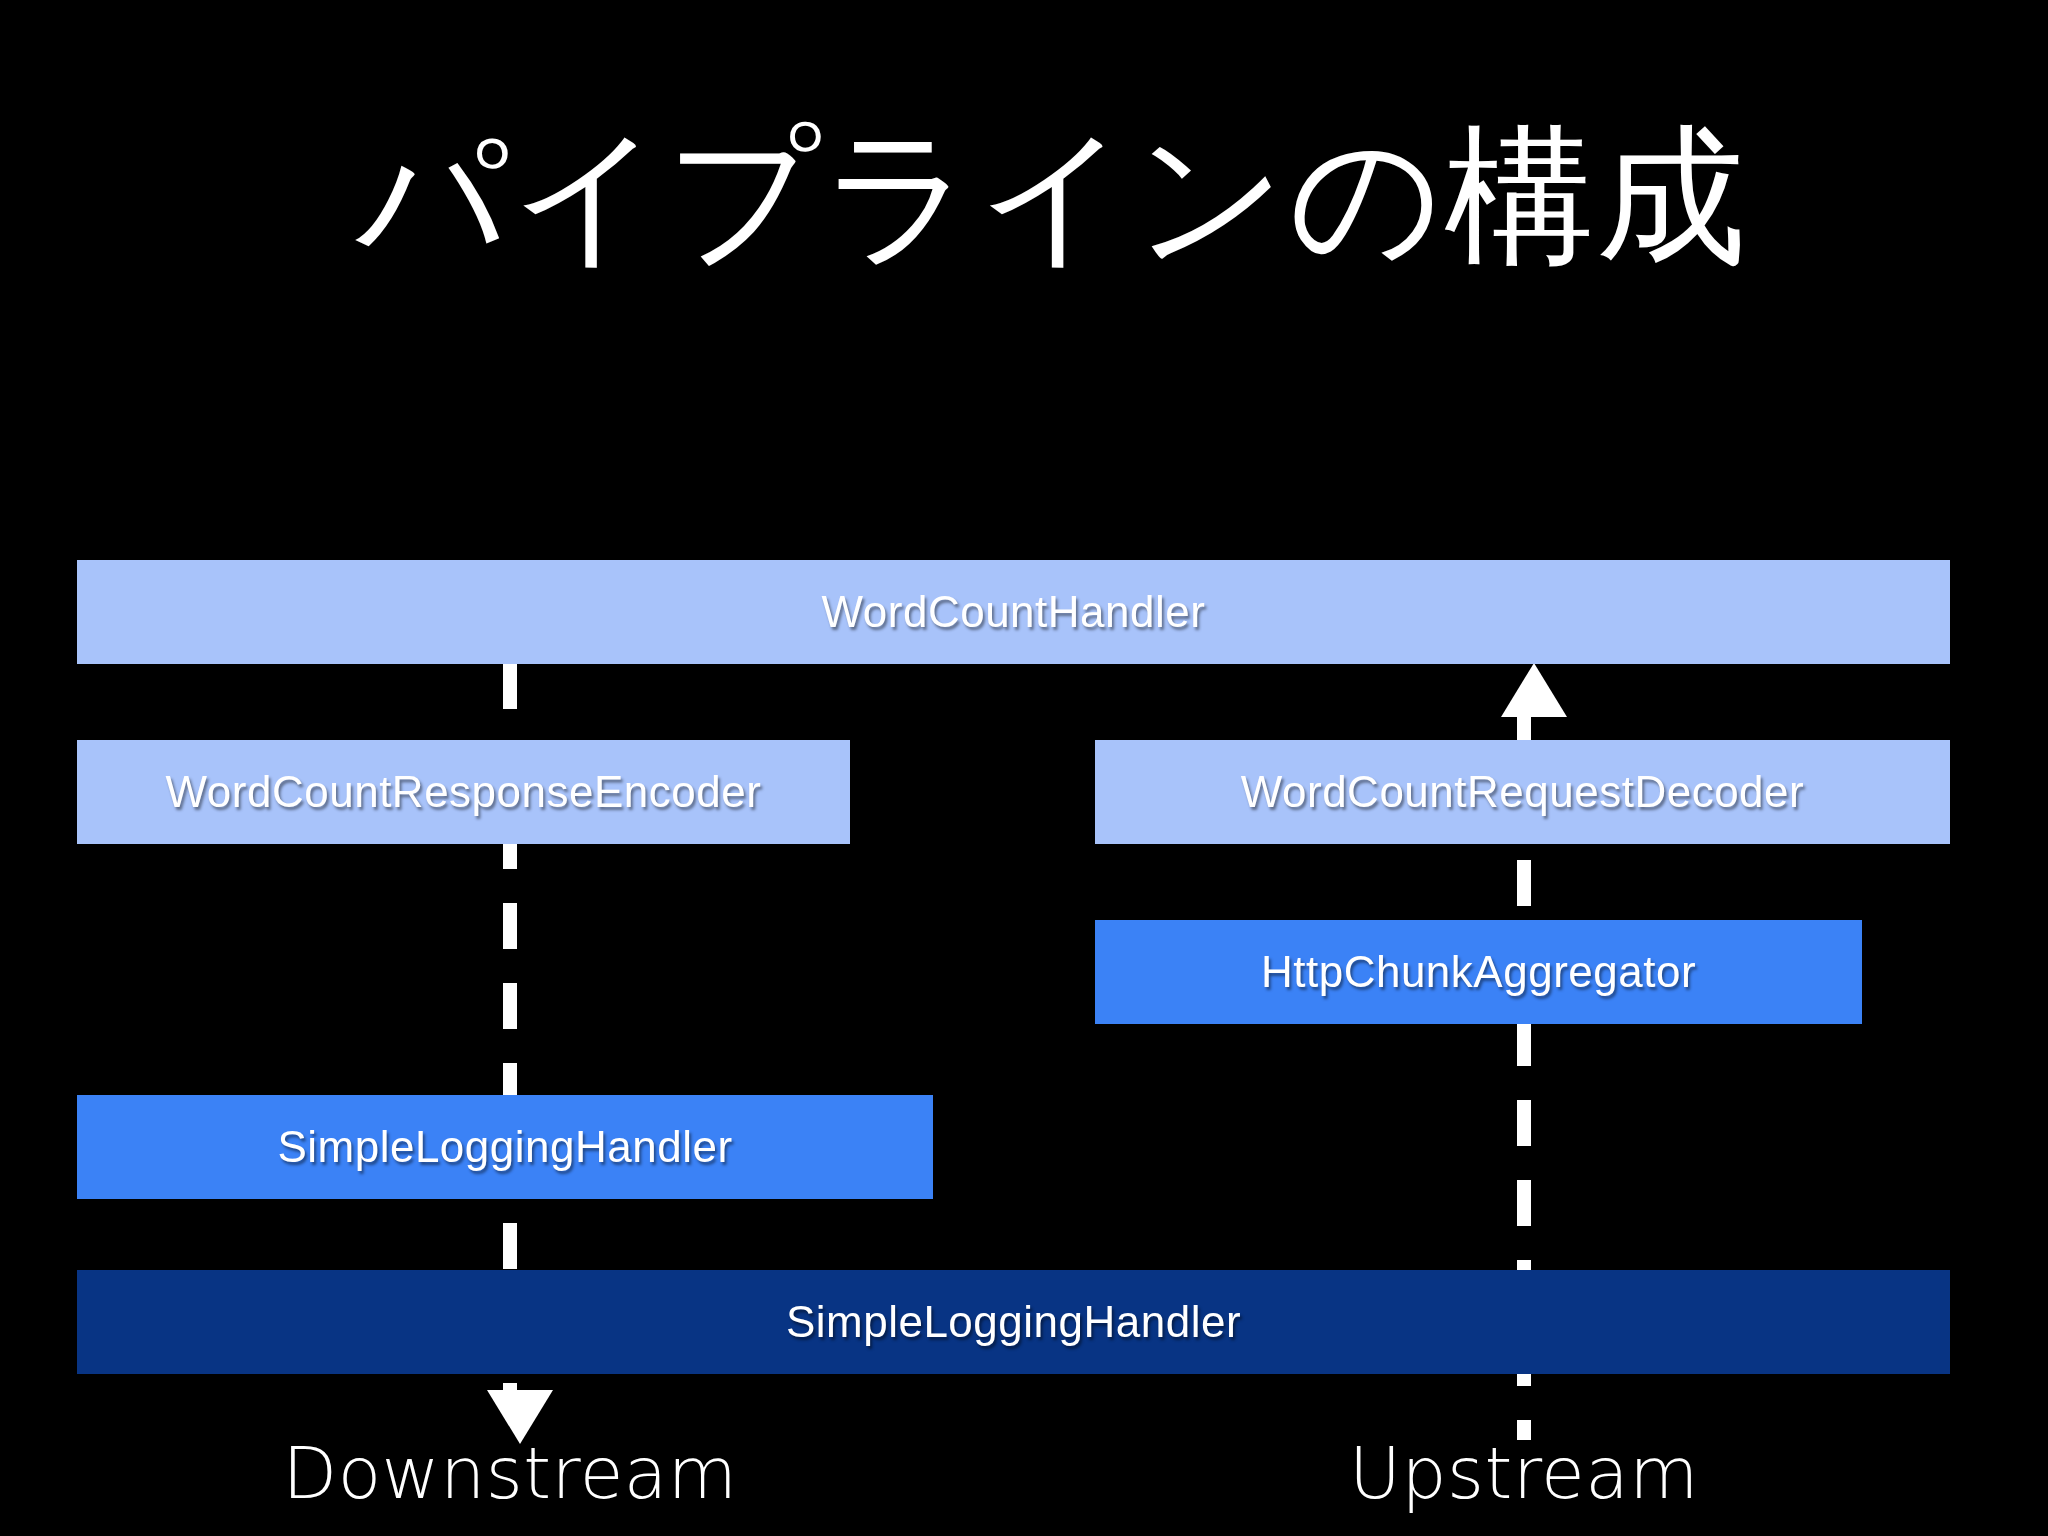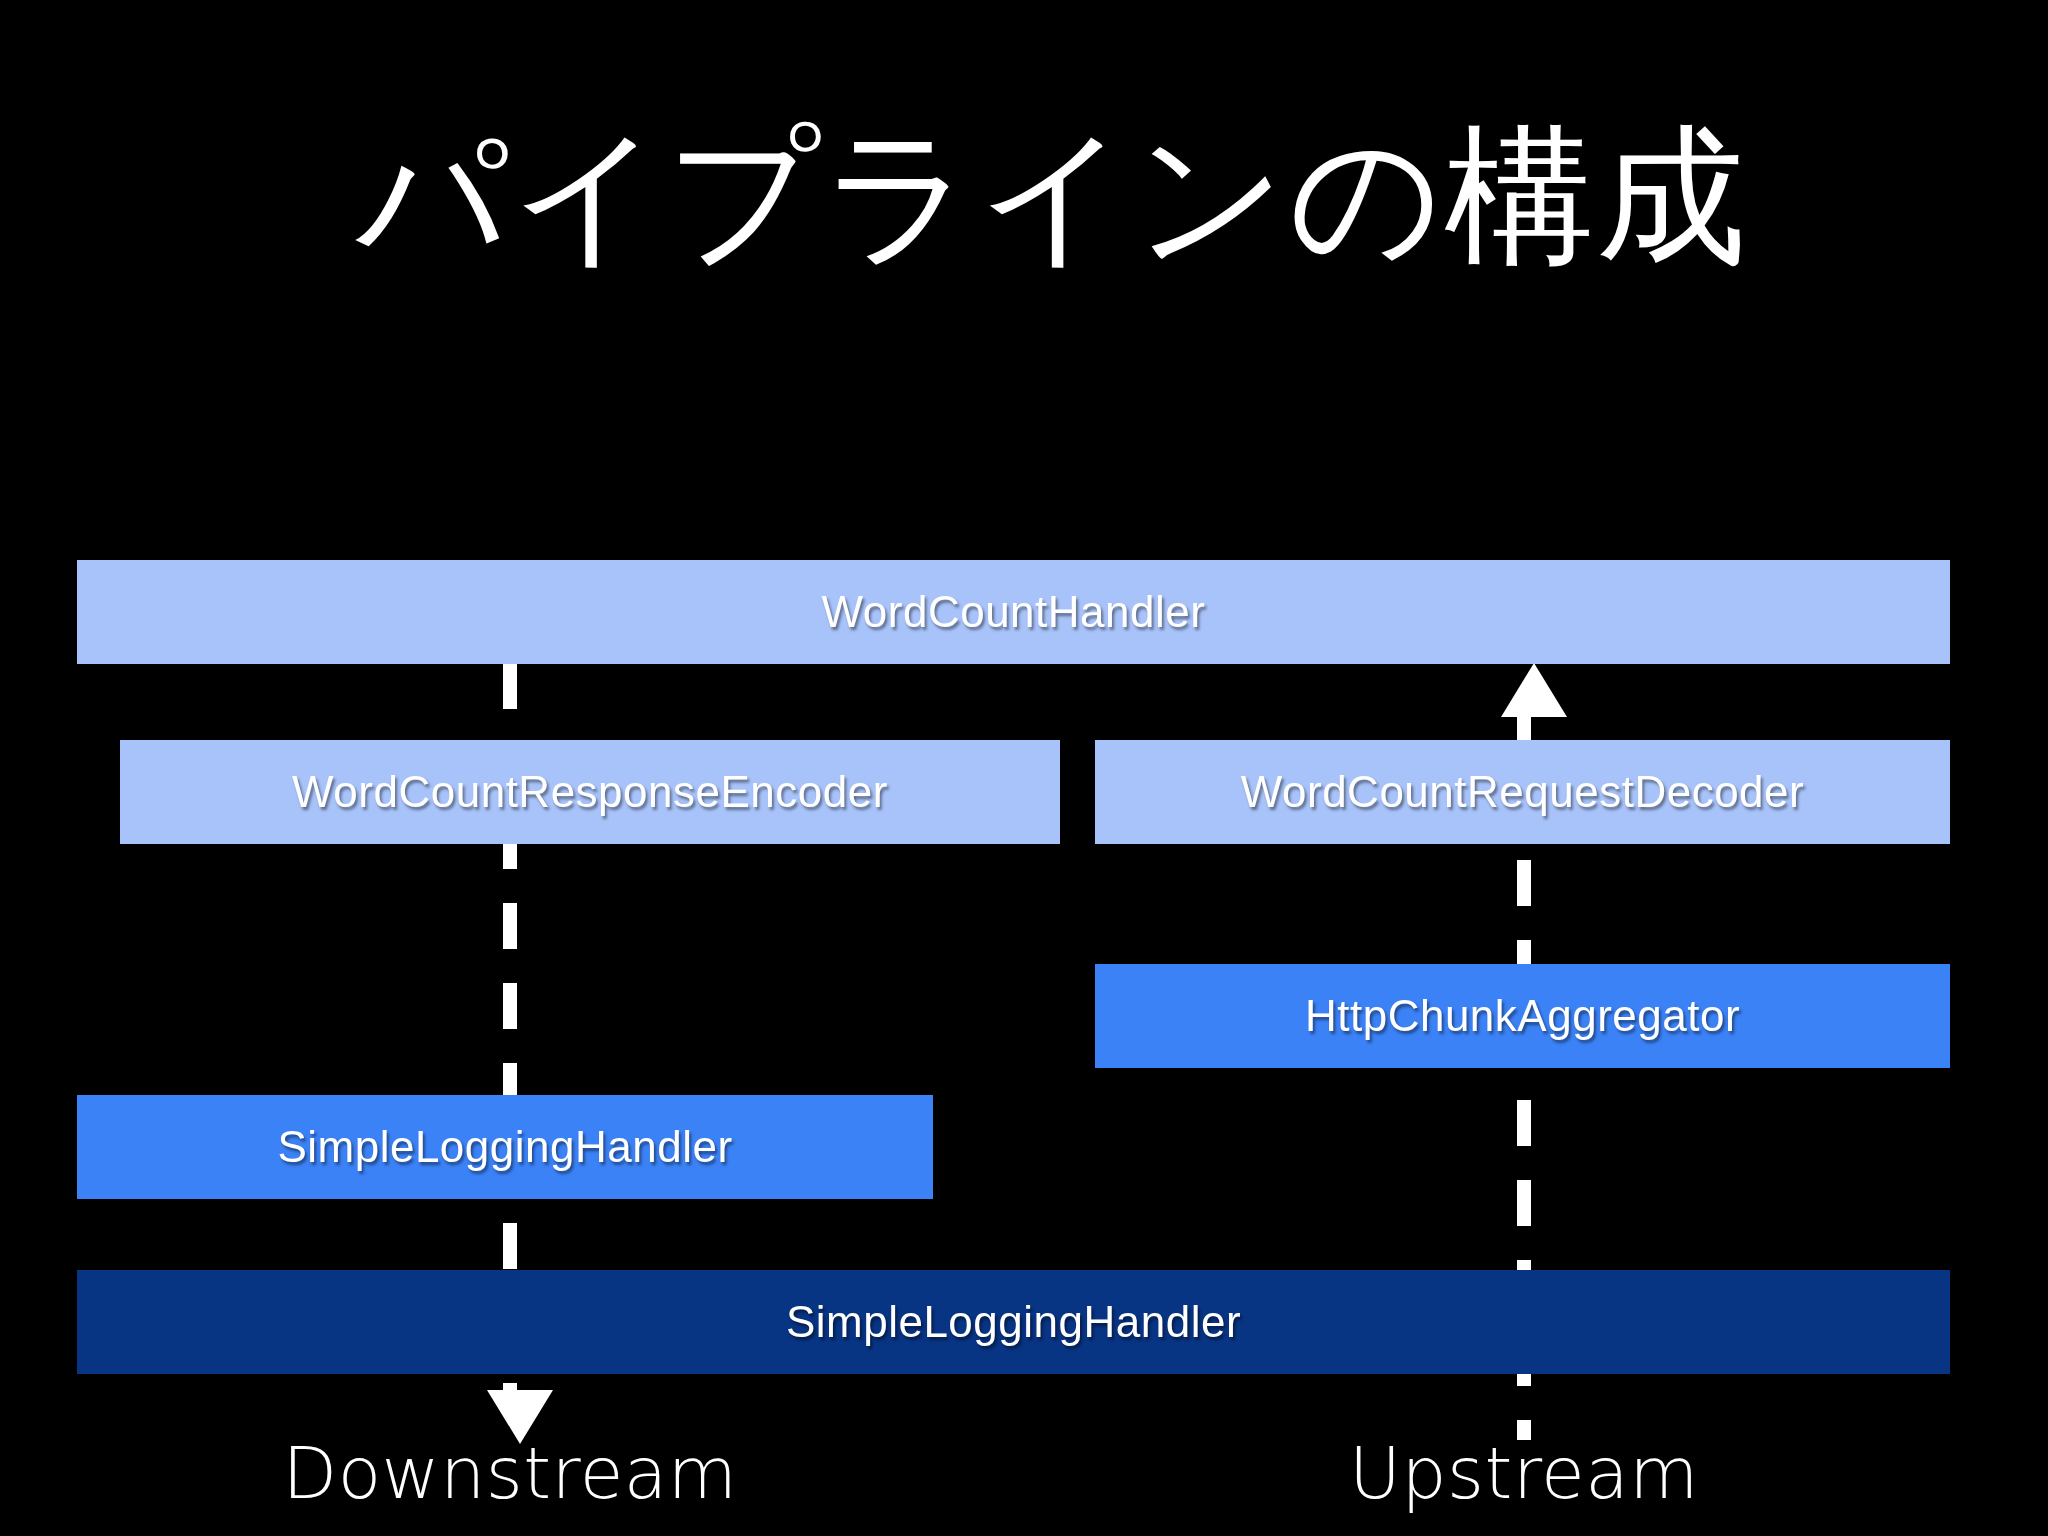--- a/index.html
+++ b/index.html
@@ -129,29 +129,29 @@
     <div class="arrow-head down" style="left:487px; top:1390px;"></div>
 
     <div class="flow-line" style="left:1517px; top:1440px; height:0px;"></div>
     <div class="flow-line" style="left:1517px; top:700px; height:740px;"></div>
     <div class="arrow-head up" style="left:1501px; top:663px;"></div>
 
     <div class="handler-bar tone-light" style="left:77px; top:560px; width:1873px;">
       <span class="bar-label">WordCountHandler</span>
     </div>
 
-    <div class="handler-bar tone-light" style="left:77px; top:740px; width:940px;margin-left:43px;">
+    <div class="handler-bar tone-light" style="left:77px; top:740px; width:773px;">
       <span class="bar-label">WordCountResponseEncoder</span>
     </div>
 
     <div class="handler-bar tone-light" style="left:1095px; top:740px; width:855px;">
       <span class="bar-label">WordCountRequestDecoder</span>
     </div>
 
-    <div class="handler-bar tone-bright" style="left:1095px; top:920px; width:855px;margin-top:44px;">
+    <div class="handler-bar tone-bright" style="left:1095px; top:920px; width:767px;">
       <span class="bar-label">HttpChunkAggregator</span>
     </div>
 
     <div class="handler-bar tone-bright" style="left:77px; top:1095px; width:856px;">
       <span class="bar-label">SimpleLoggingHandler</span>
     </div>
 
 
     <div class="handler-bar tone-dark" style="left:77px; top:1270px; width:1873px;">
       <span class="bar-label">SimpleLoggingHandler</span>

